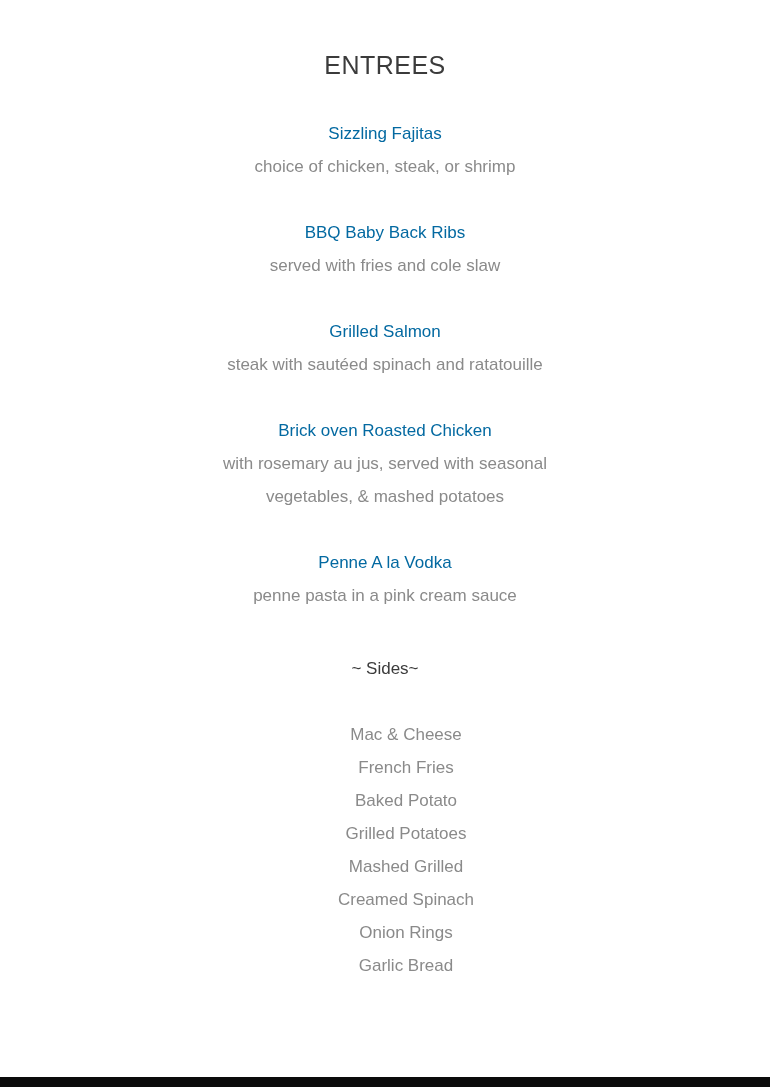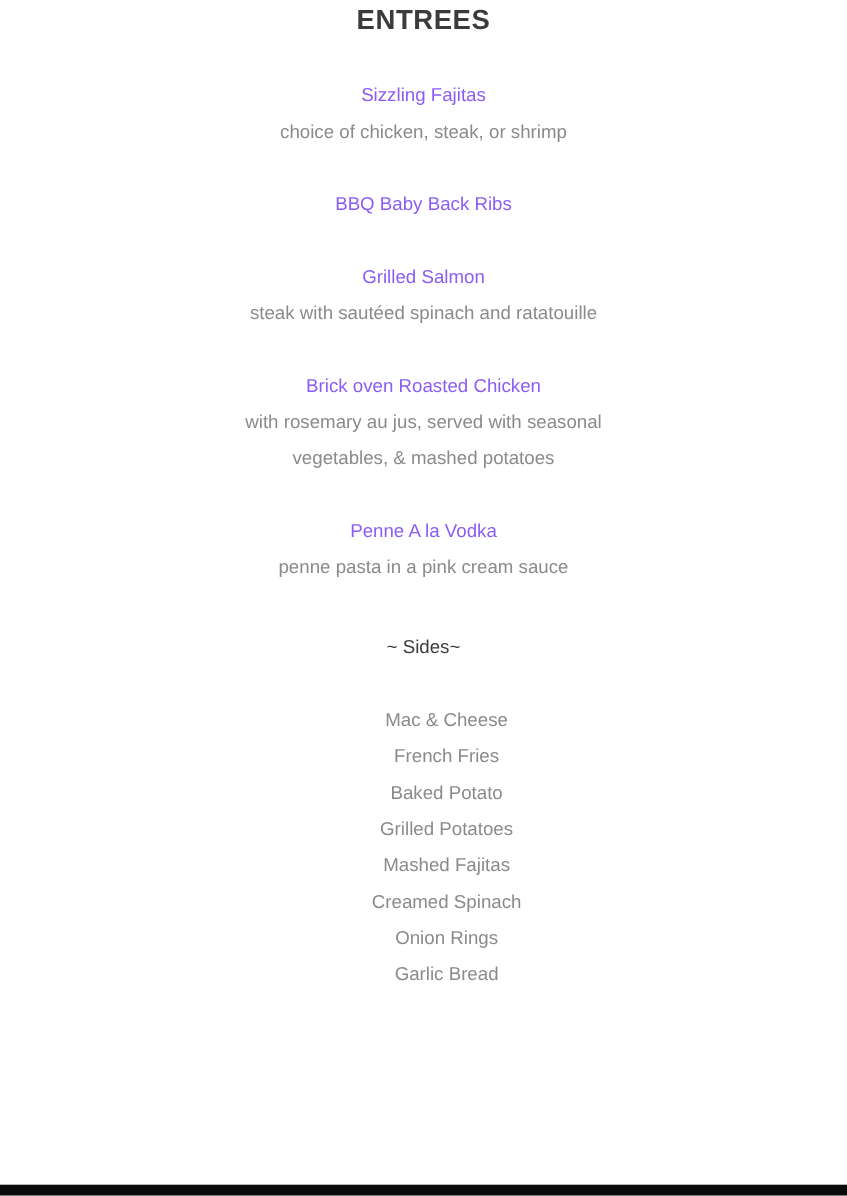--- a/index.html
+++ b/index.html
@@ -11,36 +11,37 @@
     height: 1087px;
     background: #ffffff;
     font-family: "Liberation Sans", sans-serif;
     position: relative;
     overflow: hidden;
   }
   .menu {
     text-align: center;
   }
   .heading {
+    padding-top: 47px;
     font-size: 25px;
     line-height: 37px;
-    font-weight: 700;
+    font-weight: 400;
     letter-spacing: 0.5px;
     color: #3b3b3b;
   }
   .items {
     margin-top: 33px;
   }
   .item {
     font-size: 17px;
     line-height: 33px;
     margin-bottom: 33px;
   }
   .item-name {
-    color: #8b5cf6;
+    color: #0369a1;
   }
   .item-desc {
     color: #8a8a8a;
   }
   .sides-heading {
     font-size: 17px;
     line-height: 33px;
     color: #3b3b3b;
     margin-top: 40px;
   }
@@ -66,20 +67,21 @@
 
   <div class="heading" style="color: rgb(59, 59, 59);">ENTREES</div>
 
   <div class="items">
       <div class="item">
         <div class="item-name">Sizzling Fajitas</div>
         <div class="item-desc">choice of chicken, steak, or shrimp</div>
       </div>
       <div class="item">
         <div class="item-name">BBQ Baby Back Ribs</div>
+        <div class="item-desc">served with fries and cole slaw</div>
       </div>
       <div class="item">
         <div class="item-name">Grilled Salmon</div>
         <div class="item-desc">steak with sautéed spinach and ratatouille</div>
       </div>
       <div class="item">
         <div class="item-name">Brick oven Roasted Chicken</div>
         <div class="item-desc">with rosemary au jus, served with seasonal</div>
         <div class="item-desc">vegetables, &amp; mashed potatoes</div>
       </div>
@@ -89,21 +91,21 @@
       </div>
     </div>
 
   <div class="sides-heading" style="color: rgb(59, 59, 59);">~ Sides~</div>
 
   <div class="sides-list">
       <div class="side-item">Mac &amp; Cheese</div>
       <div class="side-item">French Fries</div>
       <div class="side-item">Baked Potato</div>
       <div class="side-item">Grilled Potatoes</div>
-      <div class="side-item">Mashed Fajitas</div>
+      <div class="side-item">Mashed Grilled</div>
       <div class="side-item">Creamed Spinach</div>
       <div class="side-item">Onion Rings</div>
       <div class="side-item">Garlic Bread</div>
     </div>
 
 </div>
 
 <div class="footer-bar" style="background: rgb(11, 11, 11);"></div>
 
 </body></html>

